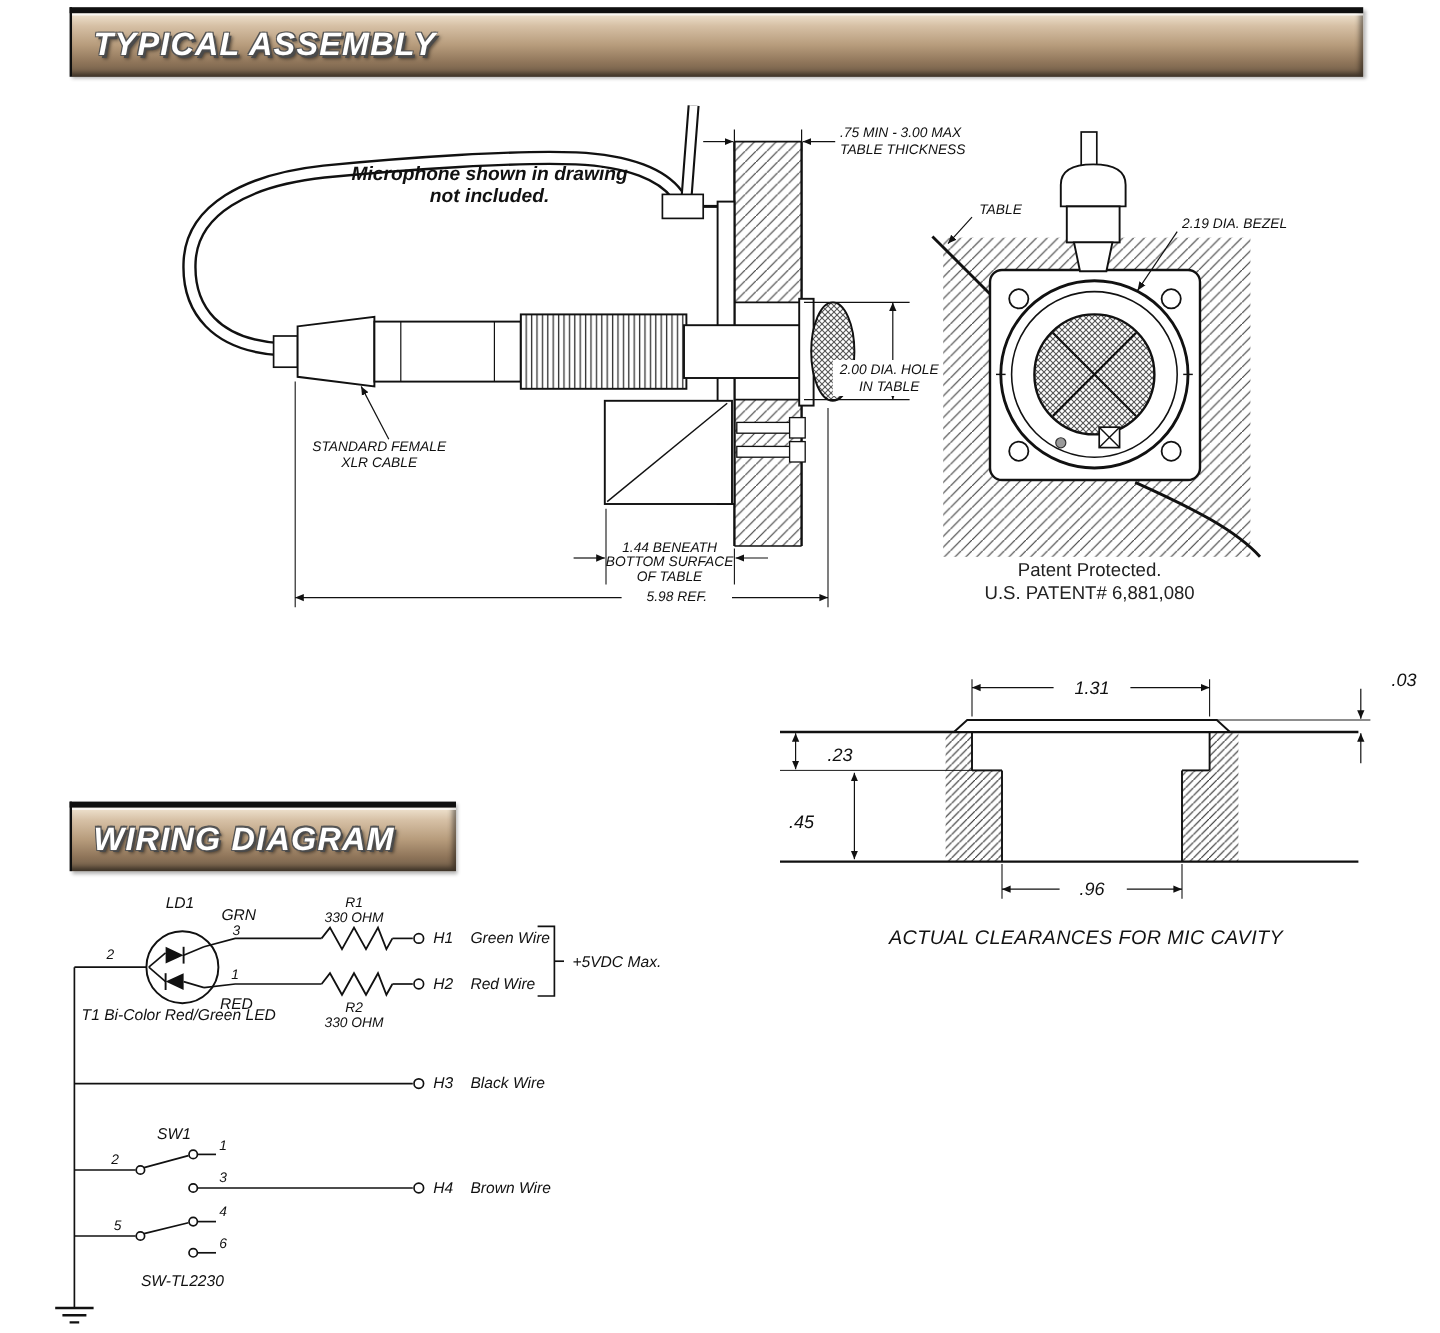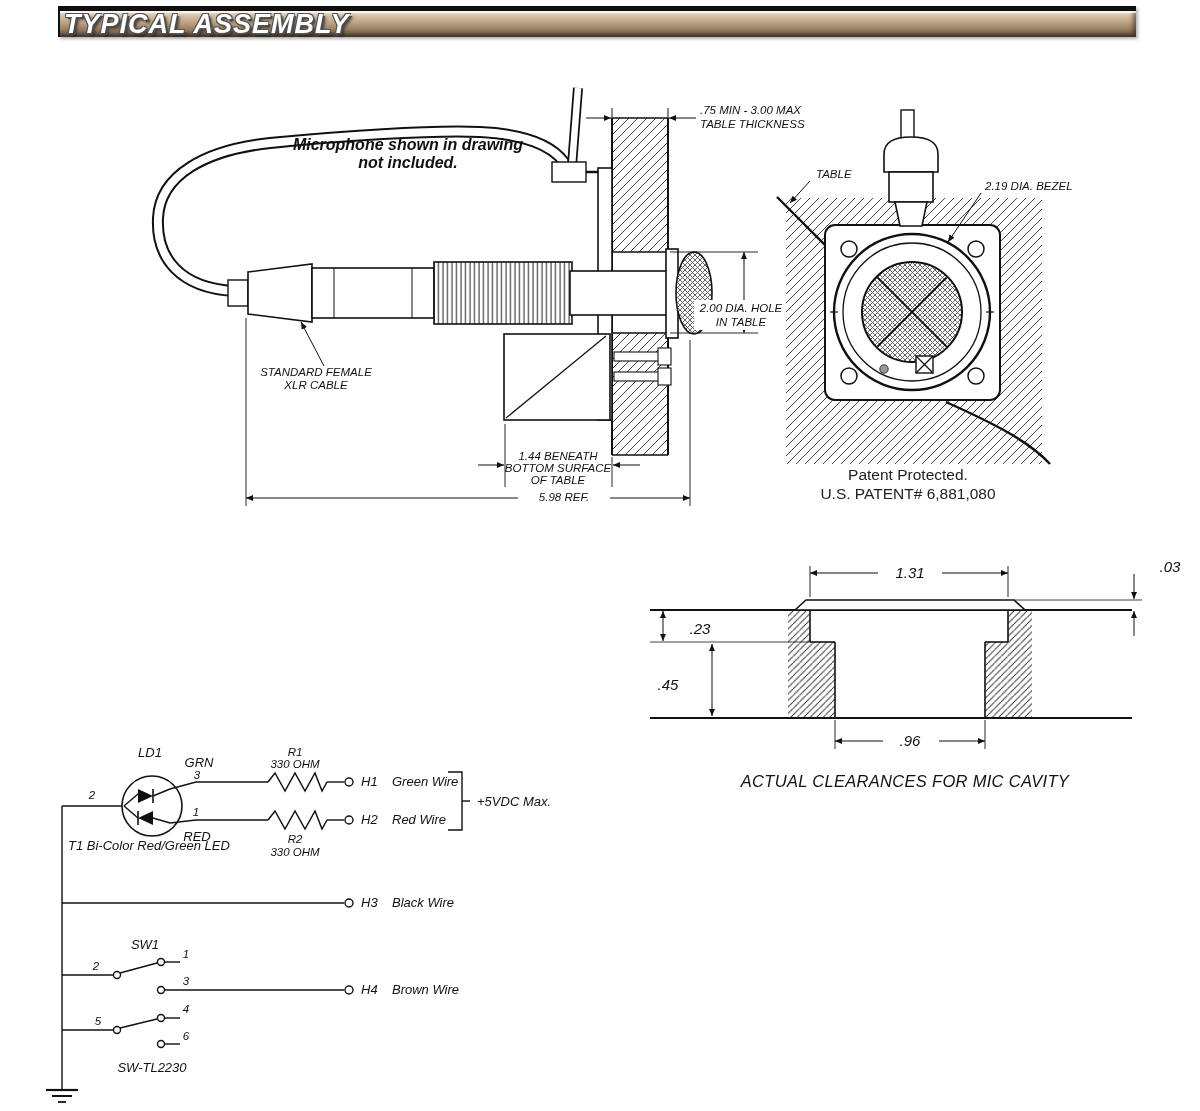--- a/index.html
+++ b/index.html
@@ -1,22 +1,22 @@
 <!DOCTYPE html>
 <html><head>
 <meta charset="utf-8">
 <style>
   html,body{margin:0;padding:0;background:#fff;}
   .page{position:relative;width:1200px;height:1111px;background:#fff;overflow:hidden;
         font-family:"Liberation Sans",sans-serif;}
-  .banner{position:absolute;box-sizing:border-box;height:31px;
+  .banner{position:absolute;box-sizing:border-box;height:58px;
     background:linear-gradient(180deg,#f0e4d1 0%,#d6c0a5 20%,#b79c7c 50%,#8e7459 78%,#6b5945 100%);
     border-top:5px solid #101010;border-left:2px solid #101010;
     box-shadow:inset 0 2px 0 rgba(255,255,255,.75), inset -3px -3px 4px rgba(0,0,0,.45), 2px 2px 3px rgba(0,0,0,.3);
-    display:flex;align-items:center;padding-left:4px;}
+    display:flex;align-items:center;padding-left:18px;}
   .banner-assembly{left:58px;top:6px;width:1078px;}
   .banner-wiring{left:58px;top:668px;width:322px;}
   .banner-text{font-family:"Liberation Sans",sans-serif;font-weight:bold;font-style:italic;
     font-size:27px;letter-spacing:1px;color:#ffffff;
     text-shadow:-1px -1px 0 #555,1px -1px 0 #555,-1px 1px 0 #555,2px 2px 0 #4a4a4a,3px 3px 3px rgba(0,0,0,.55);}
   svg{position:absolute;left:0;top:0;}
   svg text{font-family:"Liberation Sans",sans-serif;}
   .dim{font-size:11.5px;font-style:italic;fill:#111;}
   .note{font-size:16px;font-style:italic;font-weight:bold;fill:#111;}
   .patent{font-size:15.5px;fill:#222;}
@@ -25,20 +25,23 @@
   .wire{font-size:13px;font-style:italic;fill:#111;}
   .wire-sm{font-size:11.5px;font-style:italic;fill:#111;}
 </style>
 </head>
 <body>
 
 <div class="page">
 
   <div class="banner banner-assembly">
     <span class="banner-text">TYPICAL ASSEMBLY</span>
+  </div>
+  <div class="banner banner-wiring">
+    <span class="banner-text">WIRING DIAGRAM</span>
   </div>
 
   <svg width="1200" height="1111" viewBox="0 0 1200 1111">
     <defs>
       <marker id="arr" viewBox="0 0 10 10" refX="9" refY="5" markerWidth="8" markerHeight="8" orient="auto-start-reverse">
         <path d="M0,1.2 L9,5 L0,8.8 Z" fill="#111"></path>
       </marker>
       <pattern id="hatch" patternUnits="userSpaceOnUse" width="9" height="9">
         <path d="M0,9 L9,0" stroke="#444" stroke-width="1"></path>
       </pattern>

